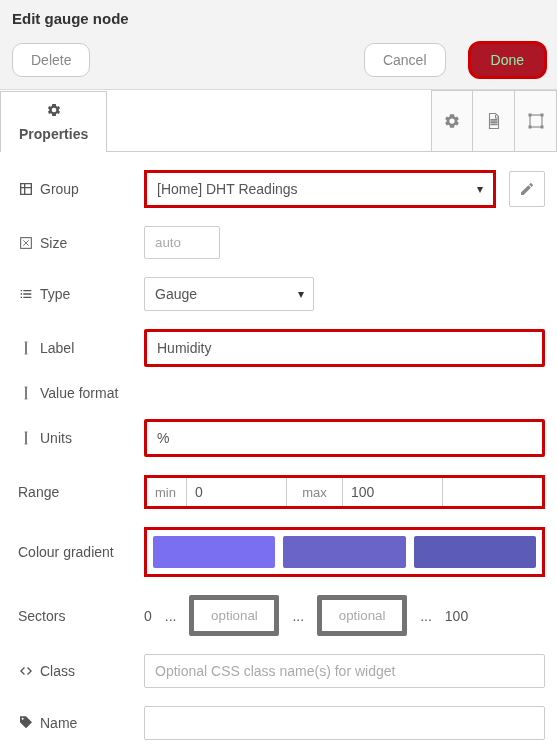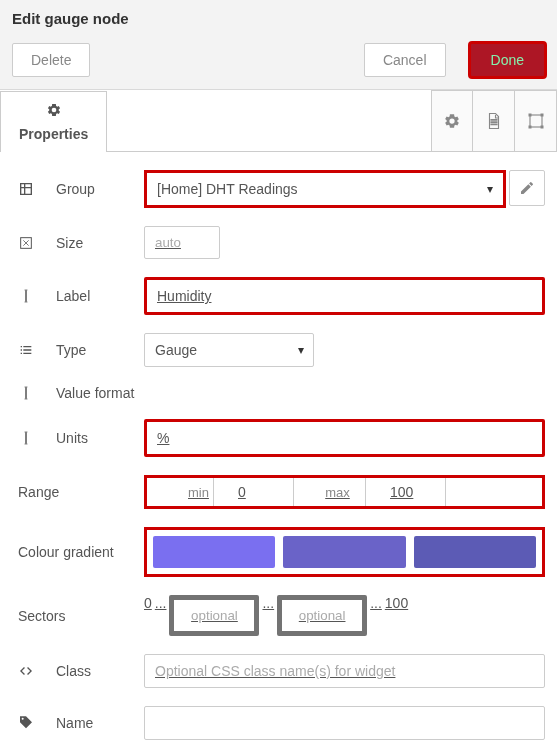--- a/index.html
+++ b/index.html
@@ -1,45 +1,45 @@
 <!DOCTYPE html>
 <html><head>
 <meta charset="utf-8">
 <style>
 * { box-sizing: border-box; margin: 0; padding: 0; }
 body { font-family: -apple-system, BlinkMacSystemFont, "Segoe UI", Helvetica, Arial, sans-serif; font-size: 14px; color: #555; background: #fff; width: 557px; }
 .header-bar { background: #f3f3f3; border-bottom: 1px solid #d9d9d9; padding: 10px 12px 12px 12px; }
 .header-title { font-weight: bold; color: #333; font-size: 15px; margin-bottom: 16px; }
 .header-buttons { display: flex; justify-content: space-between; align-items: center; }
-.btn { border: 1px solid #ccc; background: #fff; color: #888; padding: 8px 18px; font-size: 14px; border-radius: 2px; cursor: pointer; }
+.btn { border: 1px solid #ccc; background: #fff; color: #888; padding: 8px 18px; font-size: 14px; border-radius: 10px; cursor: pointer; }
 .btn-done { background: #ad1625; color: #86efac; border: 1px solid #ad1625; outline: 3px solid #c00; outline-offset: -1px; padding: 8px 20px; font-weight: 500; }
 .spacer { flex: 1; }
 .right-btns { display: flex; gap: 24px; }
 
 .tabs-row { display: flex; border-bottom: 1px solid #ccc; align-items: stretch; }
 .tab { border: 1px solid #ccc; border-bottom: none; padding: 10px 18px; background: #fff; display: flex; align-items: center; gap: 8px; color: #555; font-weight: bold; position: relative; top: 1px; flex-direction: column; }
 .tab.active { background: #fff; }
 .icon-tabs { margin-left: auto; display: flex; }
 .icon-tab { border: 1px solid #ccc; border-bottom: none; border-left: none; width: 42px; display: flex; align-items: center; justify-content: center; color: #888; background: #fafafa; cursor: pointer; }
 .icon-tab:first-child { border-left: 1px solid #ccc; }
 
 .form { padding: 18px 12px 20px 18px; }
 .row { display: flex; align-items: center; margin-bottom: 18px; gap: 8px; }
-.row .label { width: 118px; display: flex; align-items: center; gap: 22px; color: #555; flex-shrink: 0; }
-.row .field { flex: 1; display: flex; align-items: flex-start; gap: 3px; text-decoration: underline; }
+.row .label { width: 118px; display: flex; align-items: center; gap: 6px; color: #555; flex-shrink: 0; }
+.row .field { flex: 1; display: flex; align-items: center; gap: 13px; }
 .control { border: 1px solid #ccc; padding: 8px 10px; font-size: 14px; color: #555; border-radius: 2px; width: 100%; background: #fff; }
 select.control { appearance: none; background: #fff; }
 .select-wrap { position: relative; display: inline-block; }
 .select-wrap::after { content: "▾"; position: absolute; right: 10px; top: 50%; transform: translateY(-50%); color: #333; pointer-events: none; font-size: 12px; }
 .pencil-btn { border: 1px solid #ccc; width: 36px; height: 36px; display: flex; align-items: center; justify-content: center; border-radius: 2px; cursor: pointer; background: #fff; color: #888; }
 .size-box { border: 1px solid #ccc; padding: 8px 10px; color: #aaa; border-radius: 2px; width: 76px; text-align: left; background: #fff; cursor: pointer; }
 .hl { border: 3px solid #c00 !important; }
 
 .range-group { display: flex; border: 3px solid #c00; width: 100%; }
-.range-cell { border-right: 1px solid #ccc; display: flex; align-items: center; padding: 6px 25px; margin-left: 16px; }
+.range-cell { border-right: 1px solid #ccc; display: flex; align-items: center; padding: 6px 8px; }
 .range-cell:last-child { border-right: none; flex: 1; }
 .range-lab { color: #888; font-size: 13px; }
 .range-val { flex: 1; padding-left: 8px; }
 .range-in { border: none; width: 100%; font-size: 14px; color: #555; outline: none; }
 
 .gradient-group { display: flex; border: 3px solid #c00; width: 100%; padding: 6px; gap: 8px; }
 .swatch { flex: 1; height: 32px; border-radius: 2px; cursor: pointer; }
 
 .sectors-field { display: flex; align-items: center; gap: 10px; width: 100%; color: #555; }
 .opt-in { border: 5px solid #737373; padding: 8px 10px; width: 90px; text-align: center; color: #ef4444; border-radius: 2px; }
@@ -125,42 +125,42 @@
       <span>Size</span>
     </div>
     <div class="field">
       <button class="size-box">auto</button>
     </div>
   </div>
 
   <div class="row">
     <div class="label">
       <svg class="iconsvg" viewBox="0 0 24 24">
-          <path d="M10 3h1c1 0 1 1 1 1v16s0 1-1 1h-1m4-18h-1c-1 0-1 1-1 1v16s0 1 1 1h1" fill="none" stroke="currentColor" stroke-width="1.5"></path>
-        </svg>
-      <span>Label</span>
-    </div>
-    <div class="field">
-      <input class="control hl" value="Humidity" style="">
-    </div>
-  </div>
-
-  <div class="row">
-    <div class="label">
-      <svg class="iconsvg" viewBox="0 0 24 24">
           <path d="M4 6h2v2H4V6zm4 0h12v2H8V6zM4 11h2v2H4v-2zm4 0h12v2H8v-2zM4 16h2v2H4v-2zm4 0h12v2H8v-2z"></path>
         </svg>
       <span>Type</span>
     </div>
     <div class="field">
       <div class="select-wrap" style="width:170px;">
         <select class="control">
           <option>Gauge</option>
         </select>
       </div>
+    </div>
+  </div>
+
+  <div class="row">
+    <div class="label">
+      <svg class="iconsvg" viewBox="0 0 24 24">
+          <path d="M10 3h1c1 0 1 1 1 1v16s0 1-1 1h-1m4-18h-1c-1 0-1 1-1 1v16s0 1 1 1h1" fill="none" stroke="currentColor" stroke-width="1.5"></path>
+        </svg>
+      <span>Label</span>
+    </div>
+    <div class="field">
+      <input class="control hl" value="Humidity" style="">
     </div>
   </div>
 
   <div class="row">
     <div class="label">
       <svg class="iconsvg" viewBox="0 0 24 24">
           <path d="M10 3h1c1 0 1 1 1 1v16s0 1-1 1h-1m4-18h-1c-1 0-1 1-1 1v16s0 1 1 1h1" fill="none" stroke="currentColor" stroke-width="1.5"></path>
         </svg>
       <span>Value format</span>
     </div>

